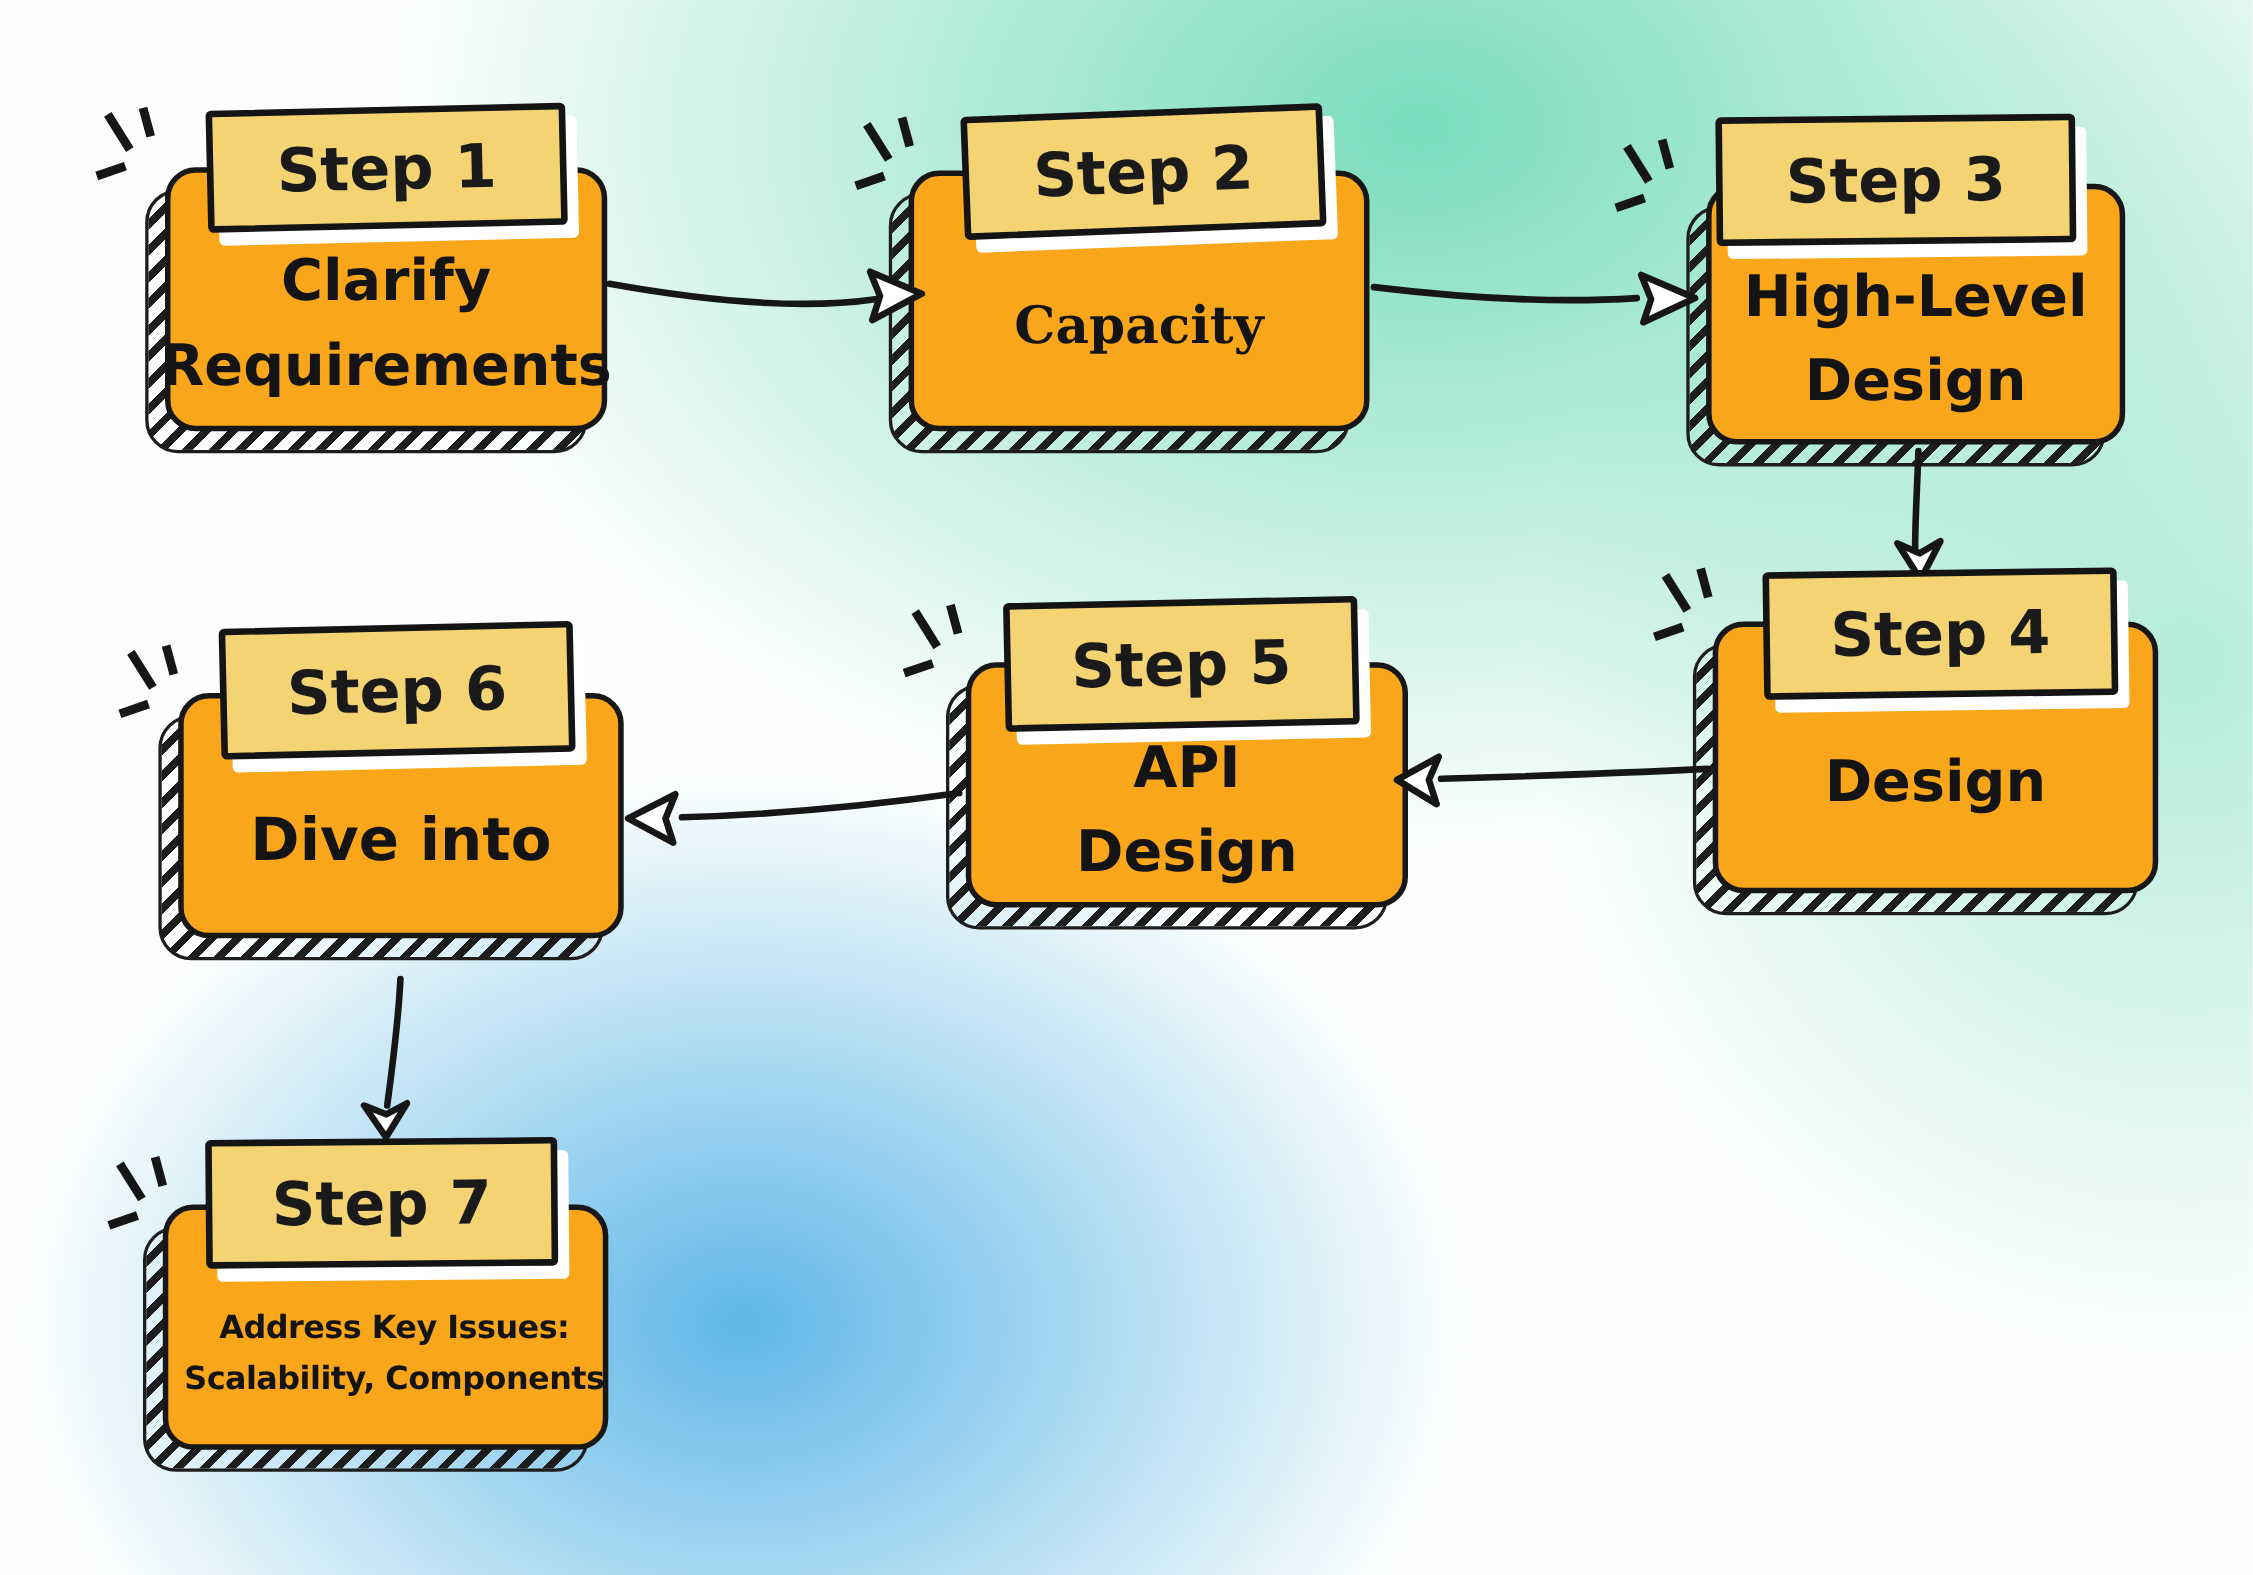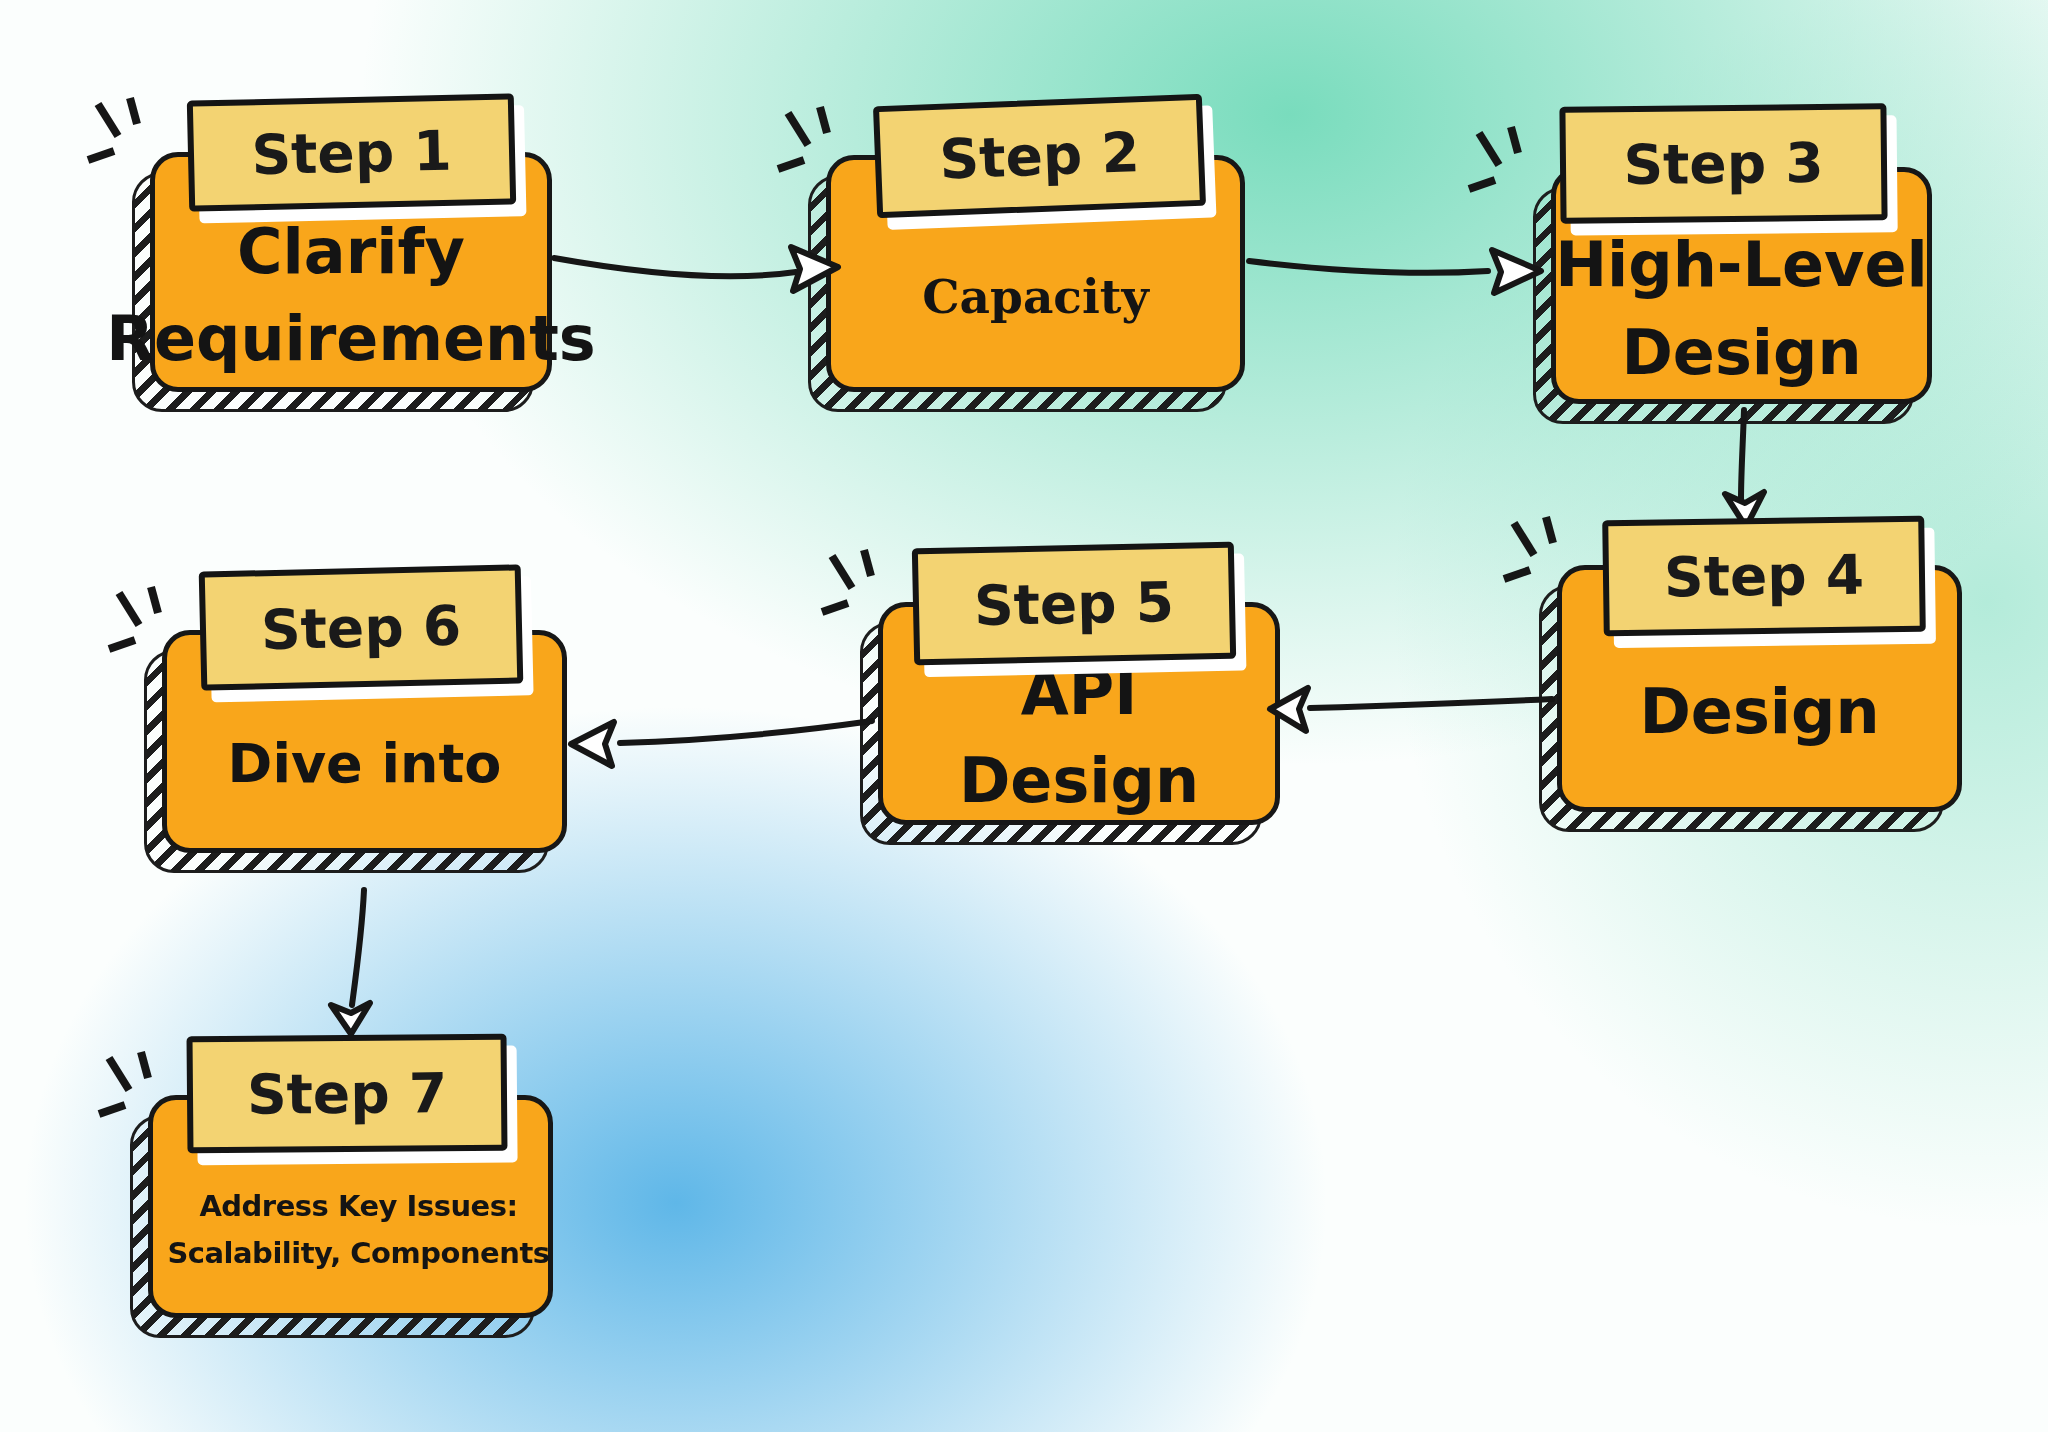--- a/index.html
+++ b/index.html
@@ -27,21 +27,21 @@
   .bodyrect{
     position:absolute; inset:0;
     background:#F9A61B;
     border:5px solid #171717;
     border-radius:28px;
   }
   .title{
     position:absolute; left:6px; right:6px; top:54px; bottom:8px;
     display:flex; flex-direction:column; align-items:center; justify-content:center;
     gap:22px;
-    font-weight:800; font-size:62px; line-height:1.05;
+    font-weight:800; font-size:52px; line-height:1.05;
     color:#141414; text-align:center; white-space:nowrap;
   }
   .tab{
     position:absolute;
     background:#F3D372;
     border:6px solid #141414;
     border-radius:5px;
     box-shadow:10px 12px 0 #ffffff;
     display:flex; align-items:center; justify-content:center;
     font-weight:800; font-size:55px; color:#1a1a1a;

